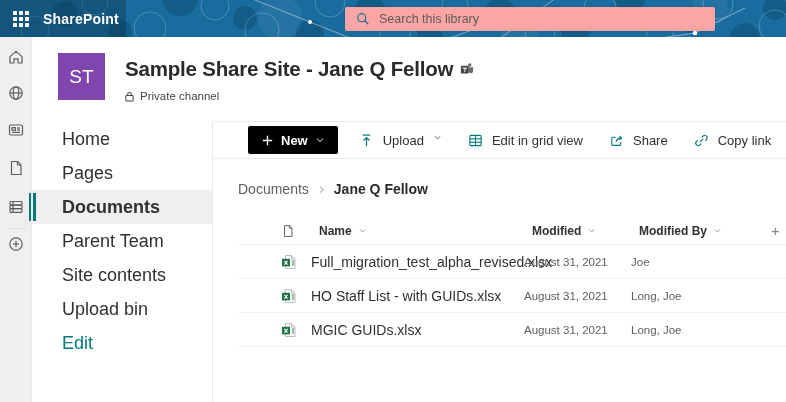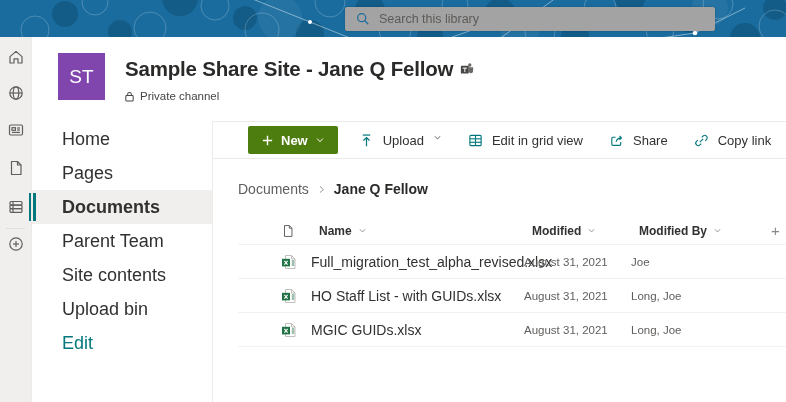--- a/index.html
+++ b/index.html
@@ -6,21 +6,21 @@
   html,body { background:#e9e9e9; }
   .stage { position:relative; width:786px; height:402px; background:#fff; overflow:hidden; }
 
   
   .suitebar { position:absolute; left:0; top:0; width:786px; height:37px; overflow:hidden; }
   .suitebar svg.pattern { position:absolute; left:0; top:0; }
   .brand { position:absolute; left:0; top:0; width:126px; height:37px; display:flex; align-items:center; gap:14px; padding-left:13px; background:rgba(9,47,72,0.38); }
   .waffle { display:grid; grid-template-columns:repeat(3,4px); grid-gap:2px; cursor:pointer; }
   .waffle i { width:4px; height:4px; background:#fff; border-radius:0.5px; }
   .brand-name { color:#fff; font-size:14px; font-weight:bold; letter-spacing:.2px; cursor:pointer; }
-  .searchbox { position:absolute; left:345px; top:7px; width:370px; height:24px; background:#a3a3a3; border-radius:2px; display:flex; align-items:center; gap:9px; padding-left:11px; box-shadow:0 0 2px rgba(0,0,0,.25); }
+  .searchbox { position:absolute; left:345px; top:7px; width:370px; height:24px; background:#fca5a5; border-radius:2px; display:flex; align-items:center; gap:9px; padding-left:11px; box-shadow:0 0 2px rgba(0,0,0,.25); }
   .searchbox input { border:none; outline:none; background:transparent; font-size:12.5px; color:#494745; width:300px; }
   .searchbox input::placeholder { color:#5d5b59; opacity:1; }
 
   
   .rail { position:absolute; left:0; top:37px; width:32px; bottom:0; background:#f0efee; border-right:1px solid #eceae8; }
   .rail-btn { position:absolute; left:0; width:32px; height:30px; display:flex; align-items:center; justify-content:center; cursor:pointer; }
   .rail-divider { position:absolute; left:6px; right:6px; top:191px; border-top:1px solid #e1dfdd; }
   .rail-selected-bar { position:absolute; right:0; top:156px; width:2px; height:28px; background:#03787c; }
 
   
@@ -34,21 +34,21 @@
   
   .nav { position:absolute; left:0; top:85px; width:180px; }
   .nav-item { position:relative; height:34px; display:flex; align-items:center; padding-left:30px; font-size:18px; color:#323130; cursor:pointer; }
   .nav-item.selected { background:#f0efee; font-weight:700; }
   .nav-item.selected::before { content:""; position:absolute; left:1px; top:3px; bottom:3px; width:3px; background:#03787c; }
   .nav-item.accent { color:#03787c; }
 
   
   .main { position:absolute; left:180px; top:84px; right:0; bottom:0; border-left:1px solid #edebe9; border-top:1px solid #edebe9; }
   .toolbar { height:37px; display:flex; align-items:center; padding-left:35px; border-bottom:1px solid #edebe9; }
-  .new-btn { display:flex; align-items:center; gap:7px; height:28px; padding:0 13px; background:#4d7c0f; color:#fff; border:none; border-radius:2px; font-size:13px; font-weight:700; cursor:pointer; margin-right:21px; }
+  .new-btn { display:flex; align-items:center; gap:7px; height:28px; padding:0 13px; background:#000000; color:#fff; border:none; border-radius:2px; font-size:13px; font-weight:700; cursor:pointer; margin-right:21px; }
   .tb-item { display:flex; align-items:flex-start; gap:9px; font-size:13px; color:#323130; cursor:pointer; margin-right:26px; white-space:nowrap; }
 
   .breadcrumb { display:flex; align-items:center; gap:8px; margin:22px 0 0 25px; }
   .crumb { font-size:14px; color:#605e5c; cursor:pointer; }
   .crumb.current { color:#2b2a29; font-weight:700; }
 
   .filelist { margin:20px 0 0 25px; }
   .frow { display:grid; grid-template-columns:43px 30px 213px 107px 140px 1fr; align-items:center; height:34px; border-bottom:1px solid #f3f2f1; cursor:pointer; }
   .frow.fhead { height:28px; cursor:default; }
   .fhead .hcell { display:flex; align-items:center; gap:6px; font-size:12px; font-weight:700; color:#323130; cursor:pointer;padding-left:8px; }
@@ -106,20 +106,34 @@
           <line x1="310" y1="22" x2="250" y2="-2"></line>
         <line x1="695" y1="33" x2="745" y2="8"></line>
           <line x1="695" y1="33" x2="640" y2="41"></line>
         <line x1="430" y1="45" x2="500" y2="20"></line>
       </g>
       <g fill="#ffffff">
         <circle cx="310" cy="22" r="2"></circle>
           <circle cx="695" cy="33" r="2.3"></circle>
       </g>
     </svg>
+    <div class="brand">
+      <span class="waffle">
+        <i></i>
+          <i></i>
+          <i></i>
+          <i></i>
+          <i></i>
+          <i></i>
+          <i></i>
+          <i></i>
+          <i></i>
+      </span>
+      <span class="brand-name">SharePoint</span>
+    </div>
     <div class="searchbox">
       <svg width="14" height="14" viewBox="0 0 16 16">
         <circle cx="6.5" cy="6.5" r="4.6" fill="none" stroke="#1a6d9e" stroke-width="1.4"></circle>
         <line x1="10" y1="10" x2="14" y2="14" stroke="#1a6d9e" stroke-width="1.4"></line>
       </svg>
       <input type="text" placeholder="Search this library" style="">
     </div>
   </header>
 
   <nav class="rail">

